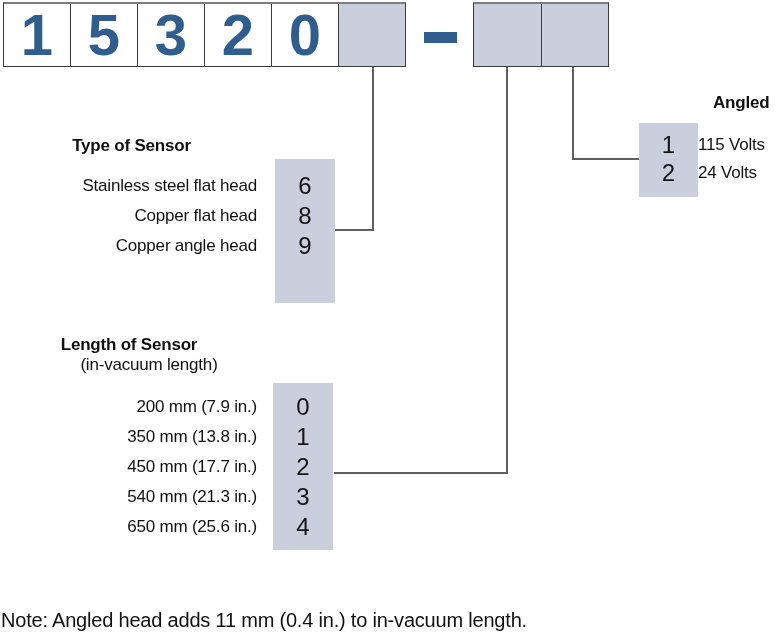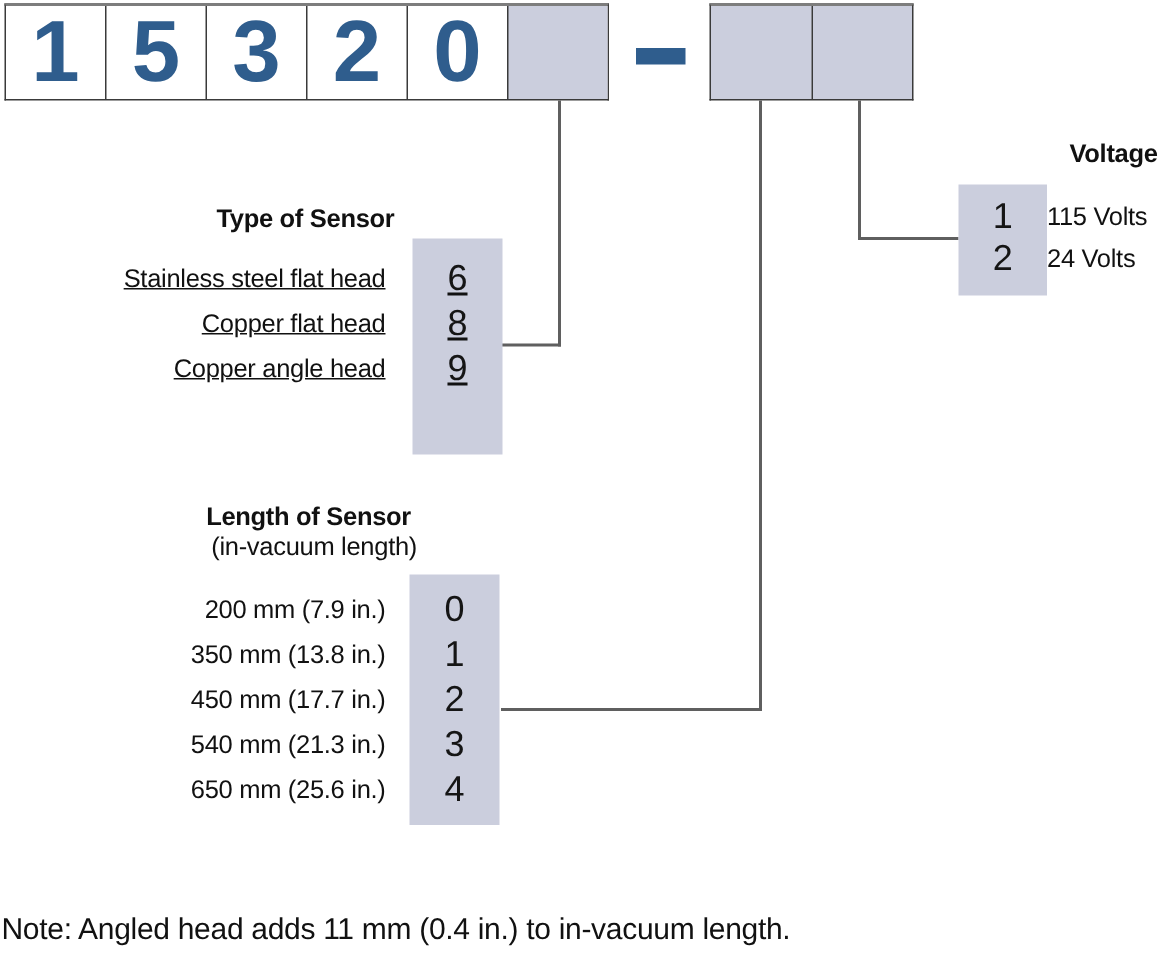--- a/index.html
+++ b/index.html
@@ -30,21 +30,21 @@
   .line{position:absolute;background:#5f5f5f;}
   
   .opt-box{position:absolute;background:#cbcedd;}
   .sec-title{
     position:absolute;font-weight:bold;font-size:17px;line-height:20px;
     letter-spacing:-0.2px;
   }
   .sec-sub{
     position:absolute;font-size:17px;line-height:20px;letter-spacing:-0.2px;
   }
-  .right-al{text-align:right;}
+  .right-al{text-align:center;}
   .opt-rows{position:absolute;}
   .opt-row{display:flex;align-items:center;height:30px;}
   .opt-row.v{height:28px;}
   .opt-label{
     width:257px;text-align:right;font-size:17px;letter-spacing:-0.2px;
     white-space:nowrap;
   }
   .opt-code{
     width:60px;text-align:center;font-size:24px;color:#151515;
   }
@@ -79,36 +79,36 @@
 
   <div class="line" style="left:372px;top:67px;width:2px;height:164px;"></div>
   <div class="line" style="left:334px;top:229px;width:40px;height:2px;"></div>
   <div class="line" style="left:506px;top:67px;width:2px;height:407px;"></div>
   <div class="line" style="left:334px;top:472px;width:174px;height:2px;"></div>
   <div class="line" style="left:572px;top:67px;width:2px;height:93px;"></div>
   <div class="line" style="left:573px;top:158px;width:66px;height:2px;"></div>
 
   <div class="sec-title right-al" style="left:0;top:136px;width:263px;">Type of Sensor</div>
   <div class="opt-box" style="left:275px;top:159px;width:60px;height:144px;"></div>
-  <div class="opt-rows" style="left:0;top:171px;width:401px;text-decoration:underline;">
+  <div class="opt-rows" style="left:0;top:171px;width:401px;">
     <div class="opt-row">
       <span class="opt-label">Stainless steel flat head</span>
       <span class="opt-code" style="margin-left:18px;">6</span>
     </div>
     <div class="opt-row">
       <span class="opt-label">Copper flat head</span>
       <span class="opt-code" style="margin-left:18px;">8</span>
     </div>
     <div class="opt-row">
       <span class="opt-label">Copper angle head</span>
       <span class="opt-code" style="margin-left:18px;">9</span>
     </div>
   </div>
 
-  <div class="sec-title right-al" style="left:0;top:335px;width:258px;padding-left:16px;">Length of Sensor</div>
+  <div class="sec-title right-al" style="left:0;top:335px;width:258px;">Length of Sensor</div>
   <div class="sec-sub right-al" style="left:0;top:355px;width:258px;padding-left:20px;">(in-vacuum length)</div>
   <div class="opt-box" style="left:273px;top:383px;width:60px;height:167px;"></div>
   <div class="opt-rows" style="left:0;top:392px;width:333px;">
     <div class="opt-row">
       <span class="opt-label">200 mm (7.9 in.)</span>
       <span class="opt-code" style="margin-left:16px;">0</span>
     </div>
     <div class="opt-row">
       <span class="opt-label">350 mm (13.8 in.)</span>
       <span class="opt-code" style="margin-left:16px;">1</span>
@@ -120,21 +120,21 @@
     <div class="opt-row">
       <span class="opt-label">540 mm (21.3 in.)</span>
       <span class="opt-code" style="margin-left:16px;">3</span>
     </div>
     <div class="opt-row">
       <span class="opt-label">650 mm (25.6 in.)</span>
       <span class="opt-code" style="margin-left:16px;">4</span>
     </div>
   </div>
 
-  <div class="sec-title" style="left:713px;top:93px;">Voltage</div>
+  <div class="sec-title" style="left:713px;top:93px;">Angled</div>
   <div class="opt-box" style="left:639px;top:123px;width:59px;height:74px;"></div>
   <div class="opt-rows" style="left:639px;top:131px;">
     <div class="opt-row v">
       <span class="opt-code">1</span>
       <span class="opt-label">115 Volts</span>
     </div>
     <div class="opt-row v">
       <span class="opt-code">2</span>
       <span class="opt-label">24 Volts</span>
     </div>

